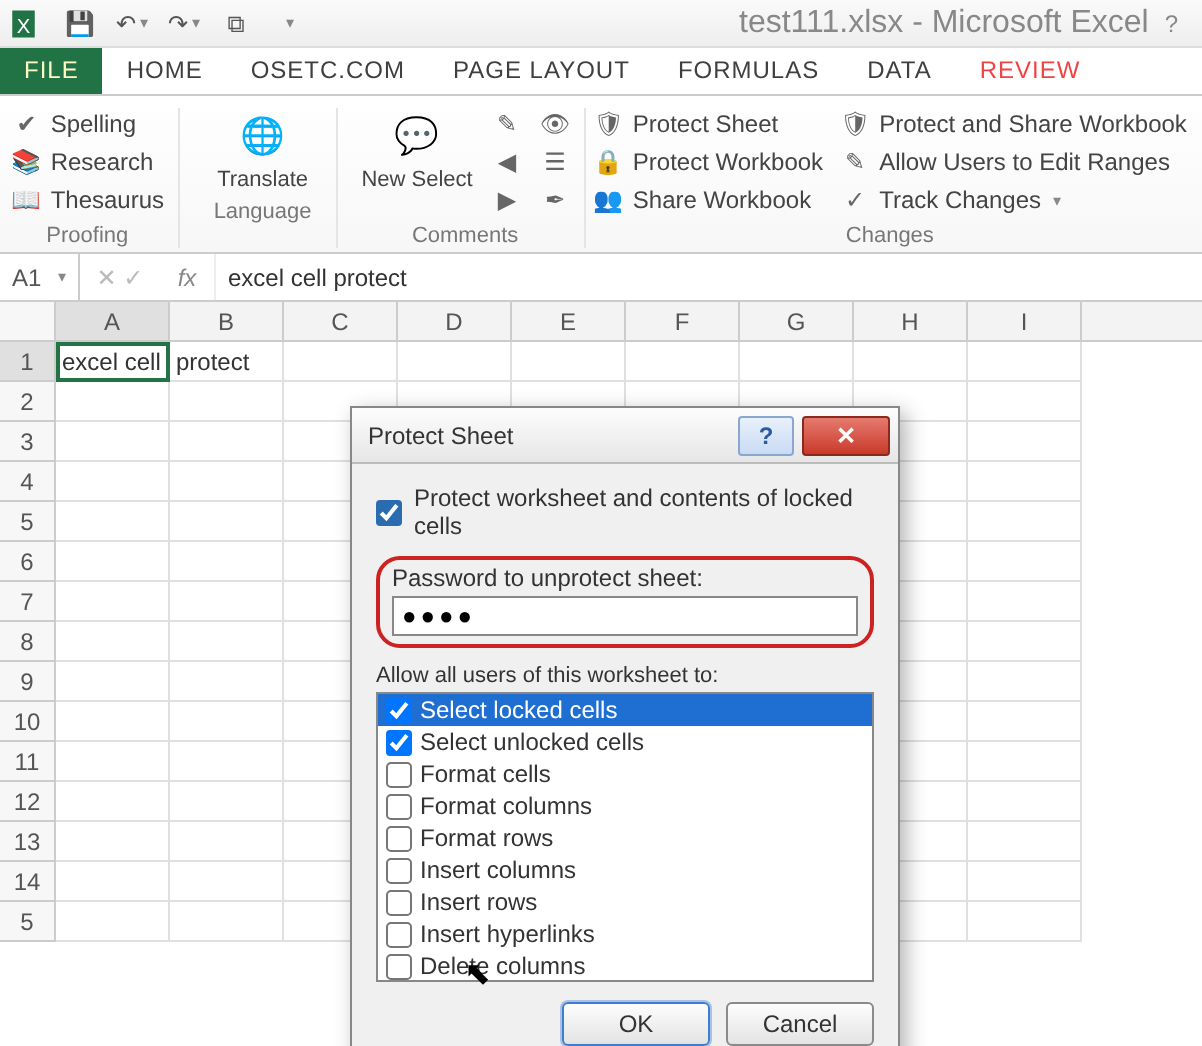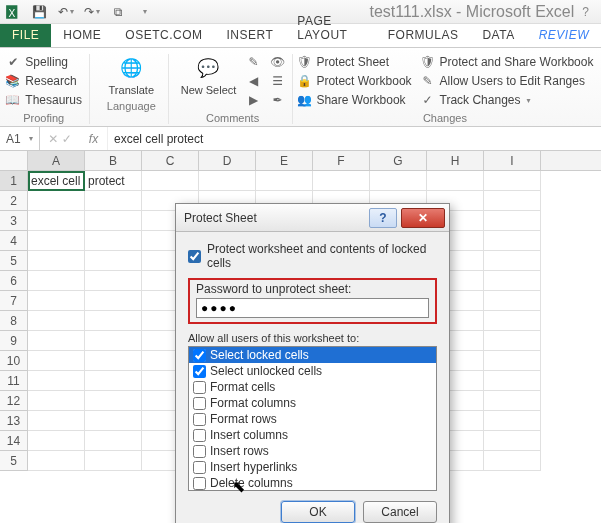--- a/index.html
+++ b/index.html
@@ -9,21 +9,21 @@
 .titlebar { height: 24px; display: flex; align-items: center; padding: 0 4px; background: linear-gradient(#fafafa,#eee); border-bottom: 1px solid #ddd; }
 .titlebar .qat { display: flex; gap: 6px; align-items: center; }
 .titlebar .qat-btn { width: 20px; height: 18px; display: flex; align-items: center; justify-content: center; border: 1px solid transparent; border-radius: 2px; color: #555; }
 .titlebar .title { flex: 1; text-align: right; color: #888; font-size: 16px; }
 .titlebar .help { color: #888; padding: 0 8px; }
 
 
 .tabs { height: 24px; display: flex; align-items: flex-end; border-bottom: 1px solid #ccc; }
 .tab { padding: 4px 12px 5px; font-size: 12px; color: #3f3f3f; letter-spacing: .5px; cursor: default; text-transform: uppercase; }
 .tab.file { background: #217346; color: #fef9c3; }
-.tab.active { color: #3b82f6; font-style: italic; }
+.tab.active { color: #ef4444; }
 
 
 .ribbon { display: flex; gap: 14px; padding: 6px 8px 2px; border-bottom: 1px solid #ccc; background: linear-gradient(#fff,#f7f7f7); }
 .group { display: flex; flex-direction: column; align-items: center; border-right: 1px solid #e5e5e5; padding-right: 10px; min-width: 0; }
 .group:last-child { border-right: none; }
 .group-body { display: flex; align-items: flex-start; gap: 8px; }
 .group-label { color: #777; font-size: 11px; margin-top: 4px; }
 .stack { display: flex; flex-direction: column; gap: 3px; font-size: 12px; color: #444; }
 .item { display: flex; align-items: center; gap: 4px; white-space: nowrap; }
 .bigbtn { display: flex; flex-direction: column; align-items: center; gap: 2px; width: 58px; text-align: center; font-size: 11px; color: #444; }
@@ -53,21 +53,21 @@
 
 
 .dialog { position: absolute; left: 175px; top: 203px; width: 275px; background: #f0f0f0; border: 1px solid #888; box-shadow: 3px 3px 10px rgba(0,0,0,.3); }
 .dlg-title { height: 28px; background: linear-gradient(#fdfdfd,#e6e6e6); border-bottom: 1px solid #bbb; display: flex; align-items: center; padding-left: 8px; font-size: 12px; color: #333; }
 .dlg-title .spacer { flex: 1; }
 .dlg-help { width: 28px; height: 20px; background: linear-gradient(#e8f0fb,#c9dbf4); border: 1px solid #8aa7cf; border-radius: 2px; display: flex; align-items: center; justify-content: center; color: #2b5aa0; font-weight: bold; margin-right: 4px; }
 .dlg-close { width: 44px; height: 20px; background: linear-gradient(#e67a6f,#c83a2a); border: 1px solid #8a2a1e; border-radius: 2px; display: flex; align-items: center; justify-content: center; color: #fff; font-weight: bold; margin-right: 4px; }
 .dlg-body { padding: 10px 12px 12px; }
 .chk { display: flex; align-items: center; gap: 6px; font-size: 12px; margin-bottom: 8px; }
 .chk input { accent-color: #2b6cb0; }
-.pwwrap { border: 2px solid #c22; padding: 2px 6px 4px; border-radius: 0; margin-bottom: 8px; }
+.pwwrap { border: 2px solid #c22; padding: 2px 6px 4px; border-radius: 12px; margin-bottom: 8px; }
 .pwwrap .lbl { font-size: 12px; margin-bottom: 2px; }
 .pwwrap input { width: 100%; border: 1px solid #888; padding: 2px 4px; font-size: 12px; letter-spacing: 2px; }
 .allow-lbl { font-size: 11px; margin-bottom: 2px; }
 .listwrap { border: 1px solid #888; background: #fff; height: 145px; overflow-y: scroll; }
 .li { display: flex; align-items: center; gap: 4px; font-size: 12px; padding: 1px 4px; }
 .li.sel { background: #1f6fd3; color: #fff; }
 .li input { width: 13px; height: 13px; }
 .dlg-btns { display: flex; justify-content: flex-end; gap: 8px; margin-top: 10px; }
 .btn { min-width: 74px; height: 22px; border: 1px solid #8a8a8a; background: linear-gradient(#fdfdfd,#e3e3e3); border-radius: 3px; font-size: 12px; display: flex; align-items: center; justify-content: center; }
 .btn.primary { border-color: #3f7ecf; box-shadow: 0 0 0 1px rgba(63,126,207,.4); }
@@ -95,21 +95,20 @@
       </div>
   </div>
   <div class="title">test111.xlsx - Microsoft Excel</div>
   <div class="help">?</div>
 </div>
 
 <div class="tabs">
   <div class="tab file">FILE</div>
   <div class="tab">HOME</div>
   <div class="tab">osetc.com</div>
-  <div class="tab">INSERT</div>
   <div class="tab">PAGE LAYOUT</div>
   <div class="tab">FORMULAS</div>
   <div class="tab">DATA</div>
   <div class="tab active">REVIEW</div>
 </div>
 
 <div class="ribbon">
   <div class="group">
     <div class="group-body">
       <div class="stack">

